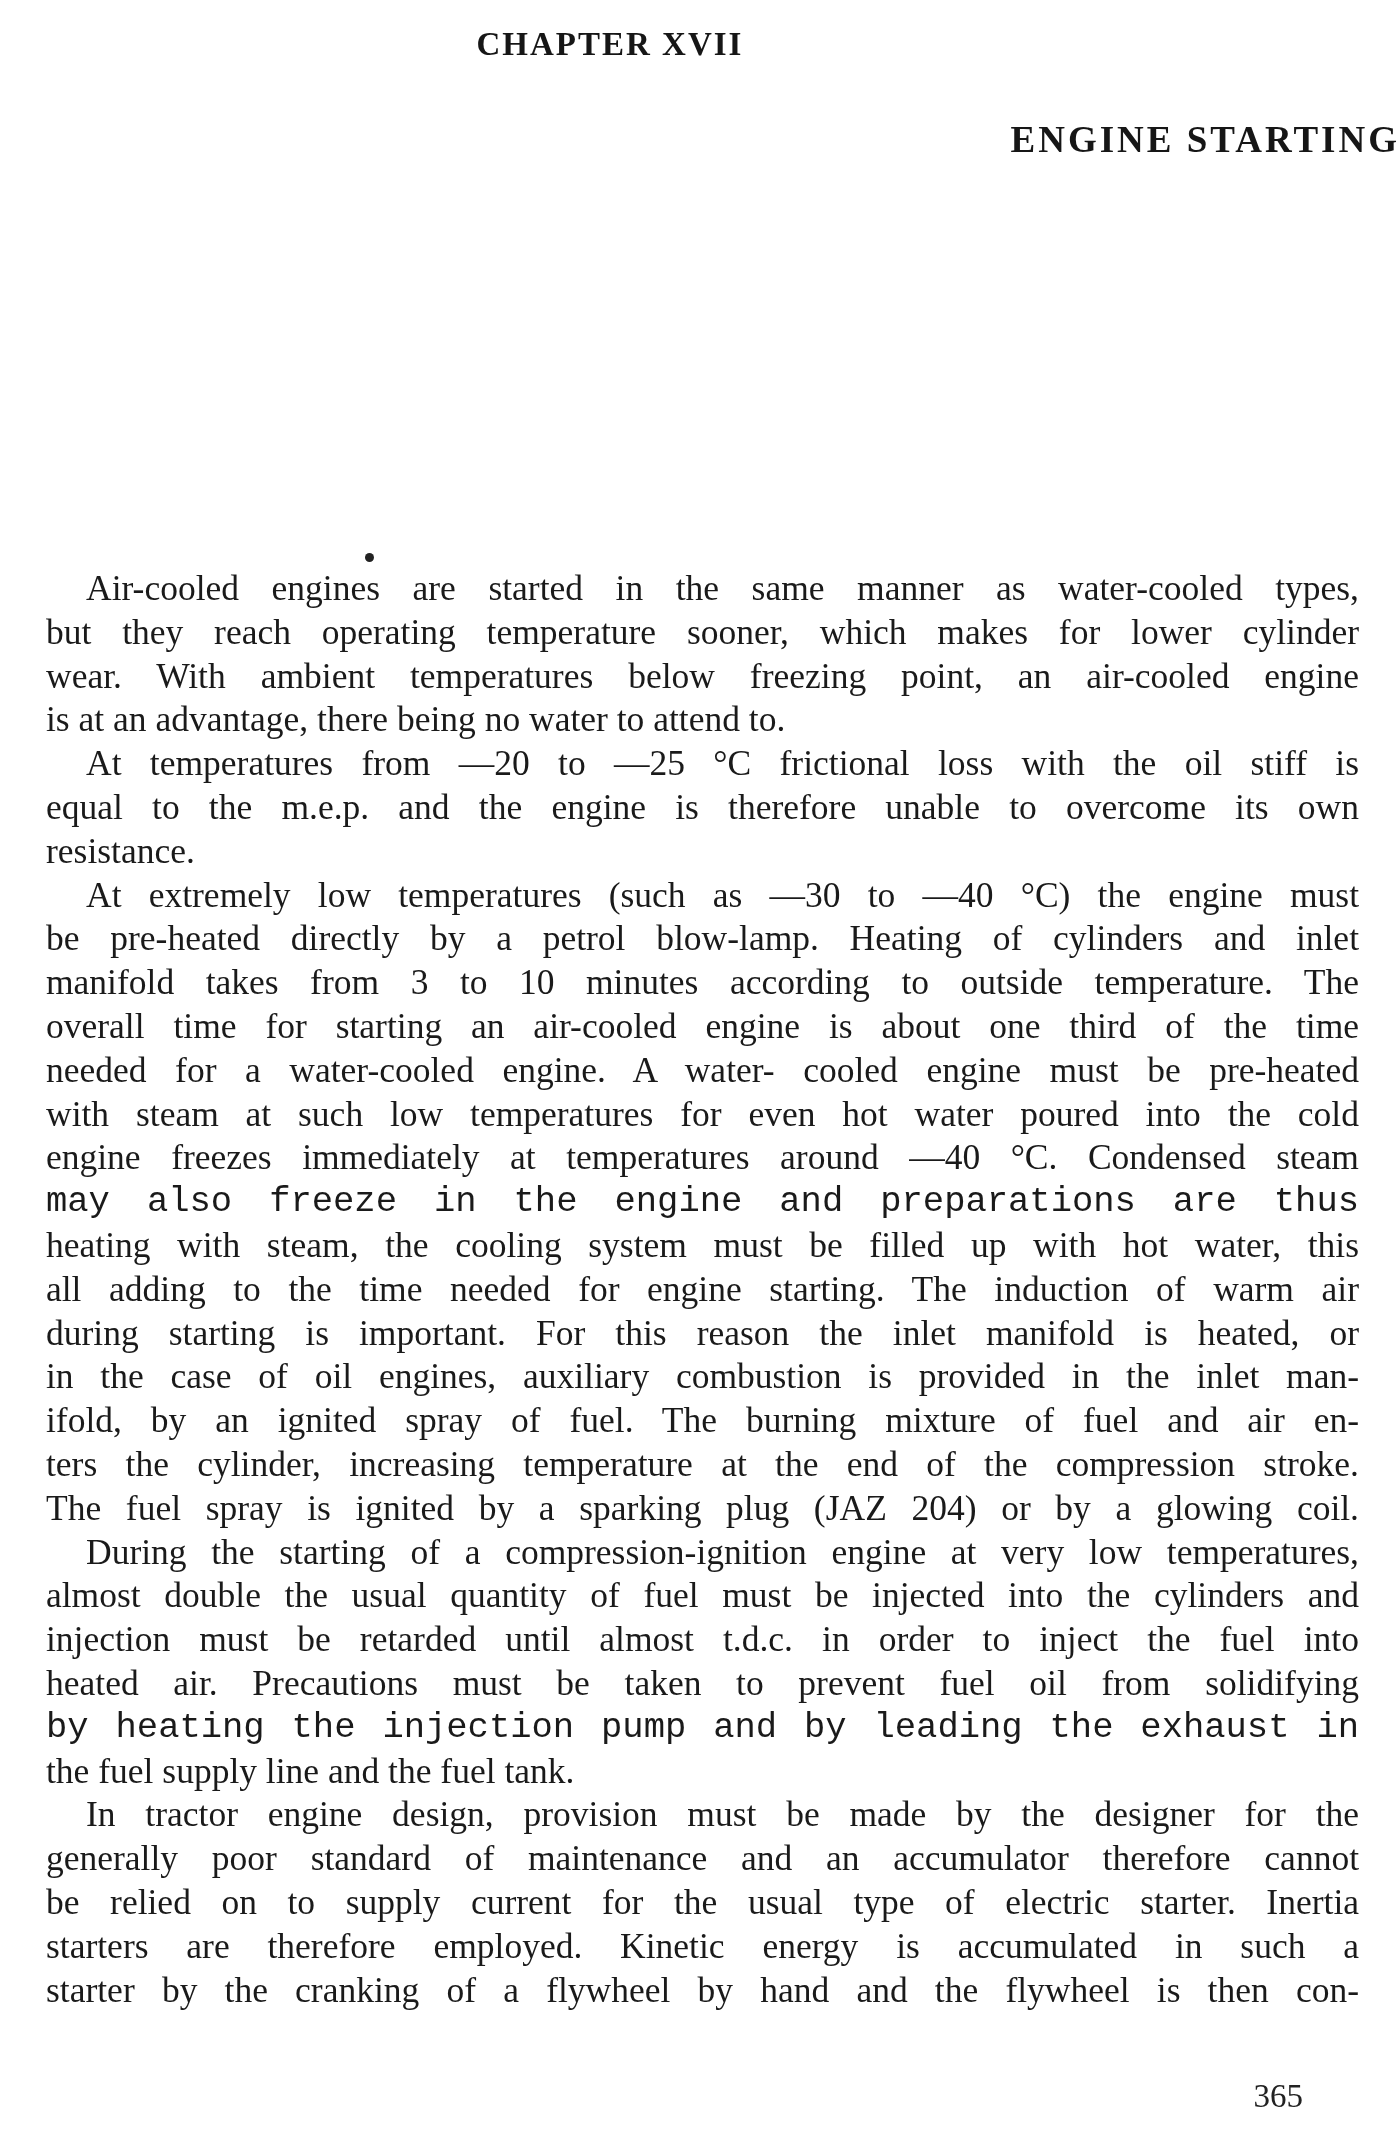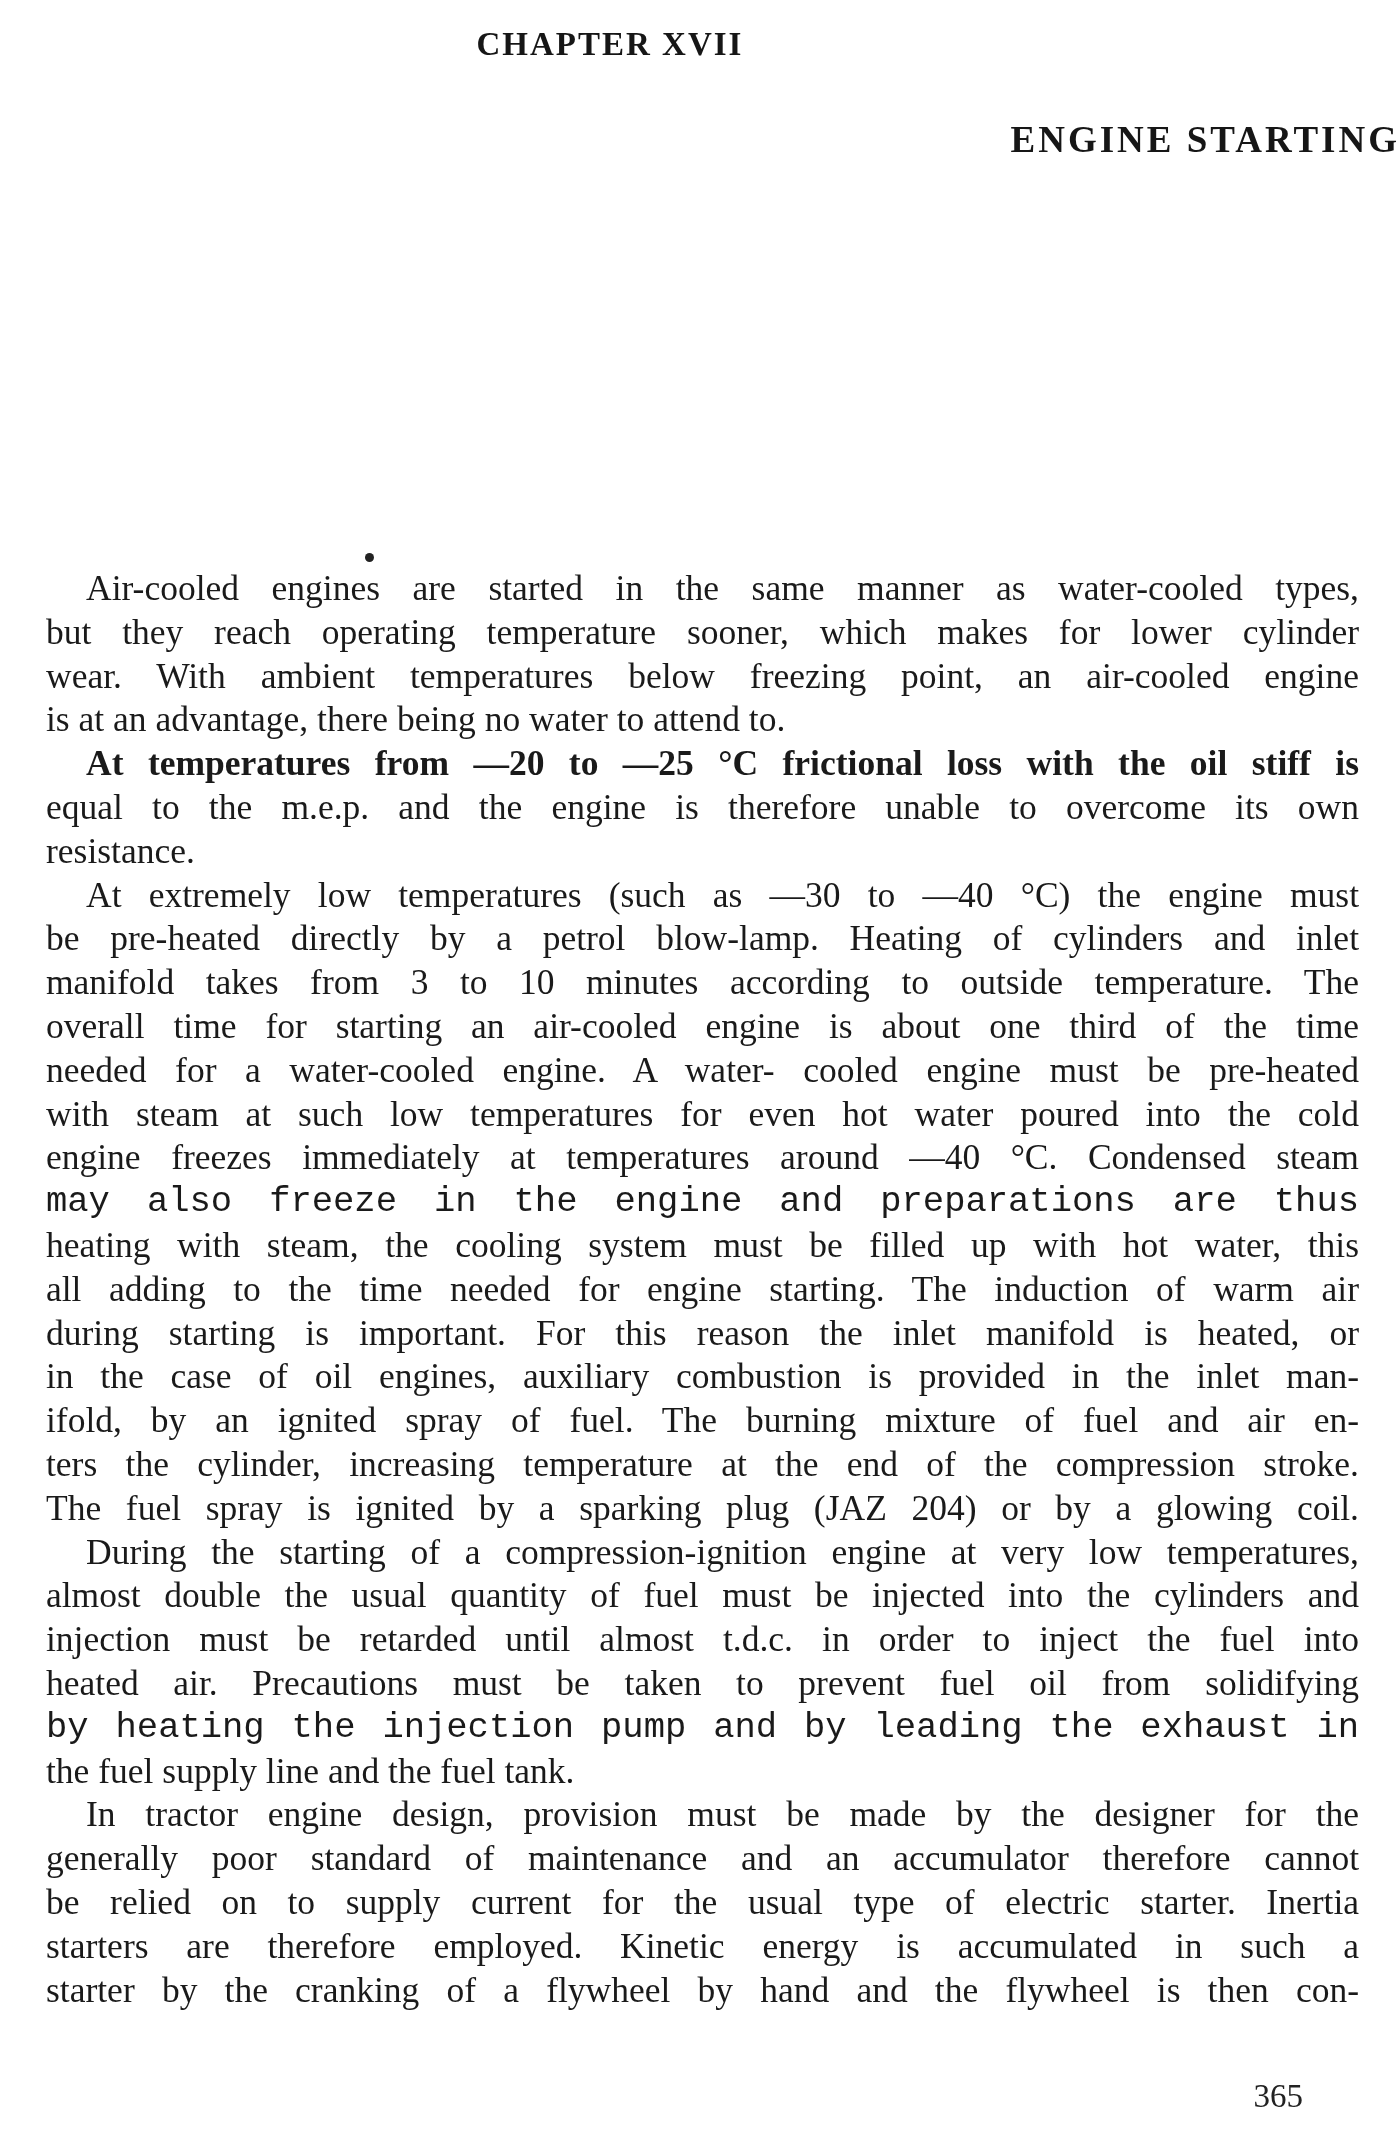--- a/index.html
+++ b/index.html
@@ -84,21 +84,21 @@
 <div class="body-text">
 
   <div>
     <div class="line indent" style="white-space: normal; overflow: hidden;">Air-cooled engines are started in the same manner as water-cooled types,</div>
     <div class="line" style="white-space: normal; overflow: hidden;">but they reach operating temperature sooner, which makes for lower cylinder</div>
     <div class="line" style="white-space: normal; overflow: hidden;">wear. With ambient temperatures below freezing point, an air-cooled engine</div>
     <div class="line last" style="white-space: nowrap;">is at an advantage, there being no water to attend to.</div>
   </div>
 
   <div>
-    <div class="line indent" style="white-space: normal; overflow: hidden; font-weight: bold;">At temperatures from —20 to —25 °C frictional loss with the oil stiff is</div>
+    <div class="line indent" style="white-space: normal; overflow: hidden;">At temperatures from —20 to —25 °C frictional loss with the oil stiff is</div>
     <div class="line" style="white-space: normal; overflow: hidden;">equal to the m.e.p. and the engine is therefore unable to overcome its own</div>
     <div class="line last" style="white-space: nowrap;">resistance.</div>
   </div>
 
   <div>
     <div class="line indent" style="white-space: normal; overflow: hidden;">At extremely low temperatures (such as —30 to —40 °C) the engine must</div>
     <div class="line" style="white-space: normal; overflow: hidden;">be pre-heated directly by a petrol blow-lamp. Heating of cylinders and inlet</div>
     <div class="line" style="white-space: normal; overflow: hidden;">manifold takes from 3 to 10 minutes according to outside temperature. The</div>
     <div class="line" style="white-space: normal; overflow: hidden;">overall time for starting an air-cooled engine is about one third of the time</div>
     <div class="line" style="white-space: normal; overflow: hidden;">needed for a water-cooled engine. A water- cooled engine must be pre-heated</div>

